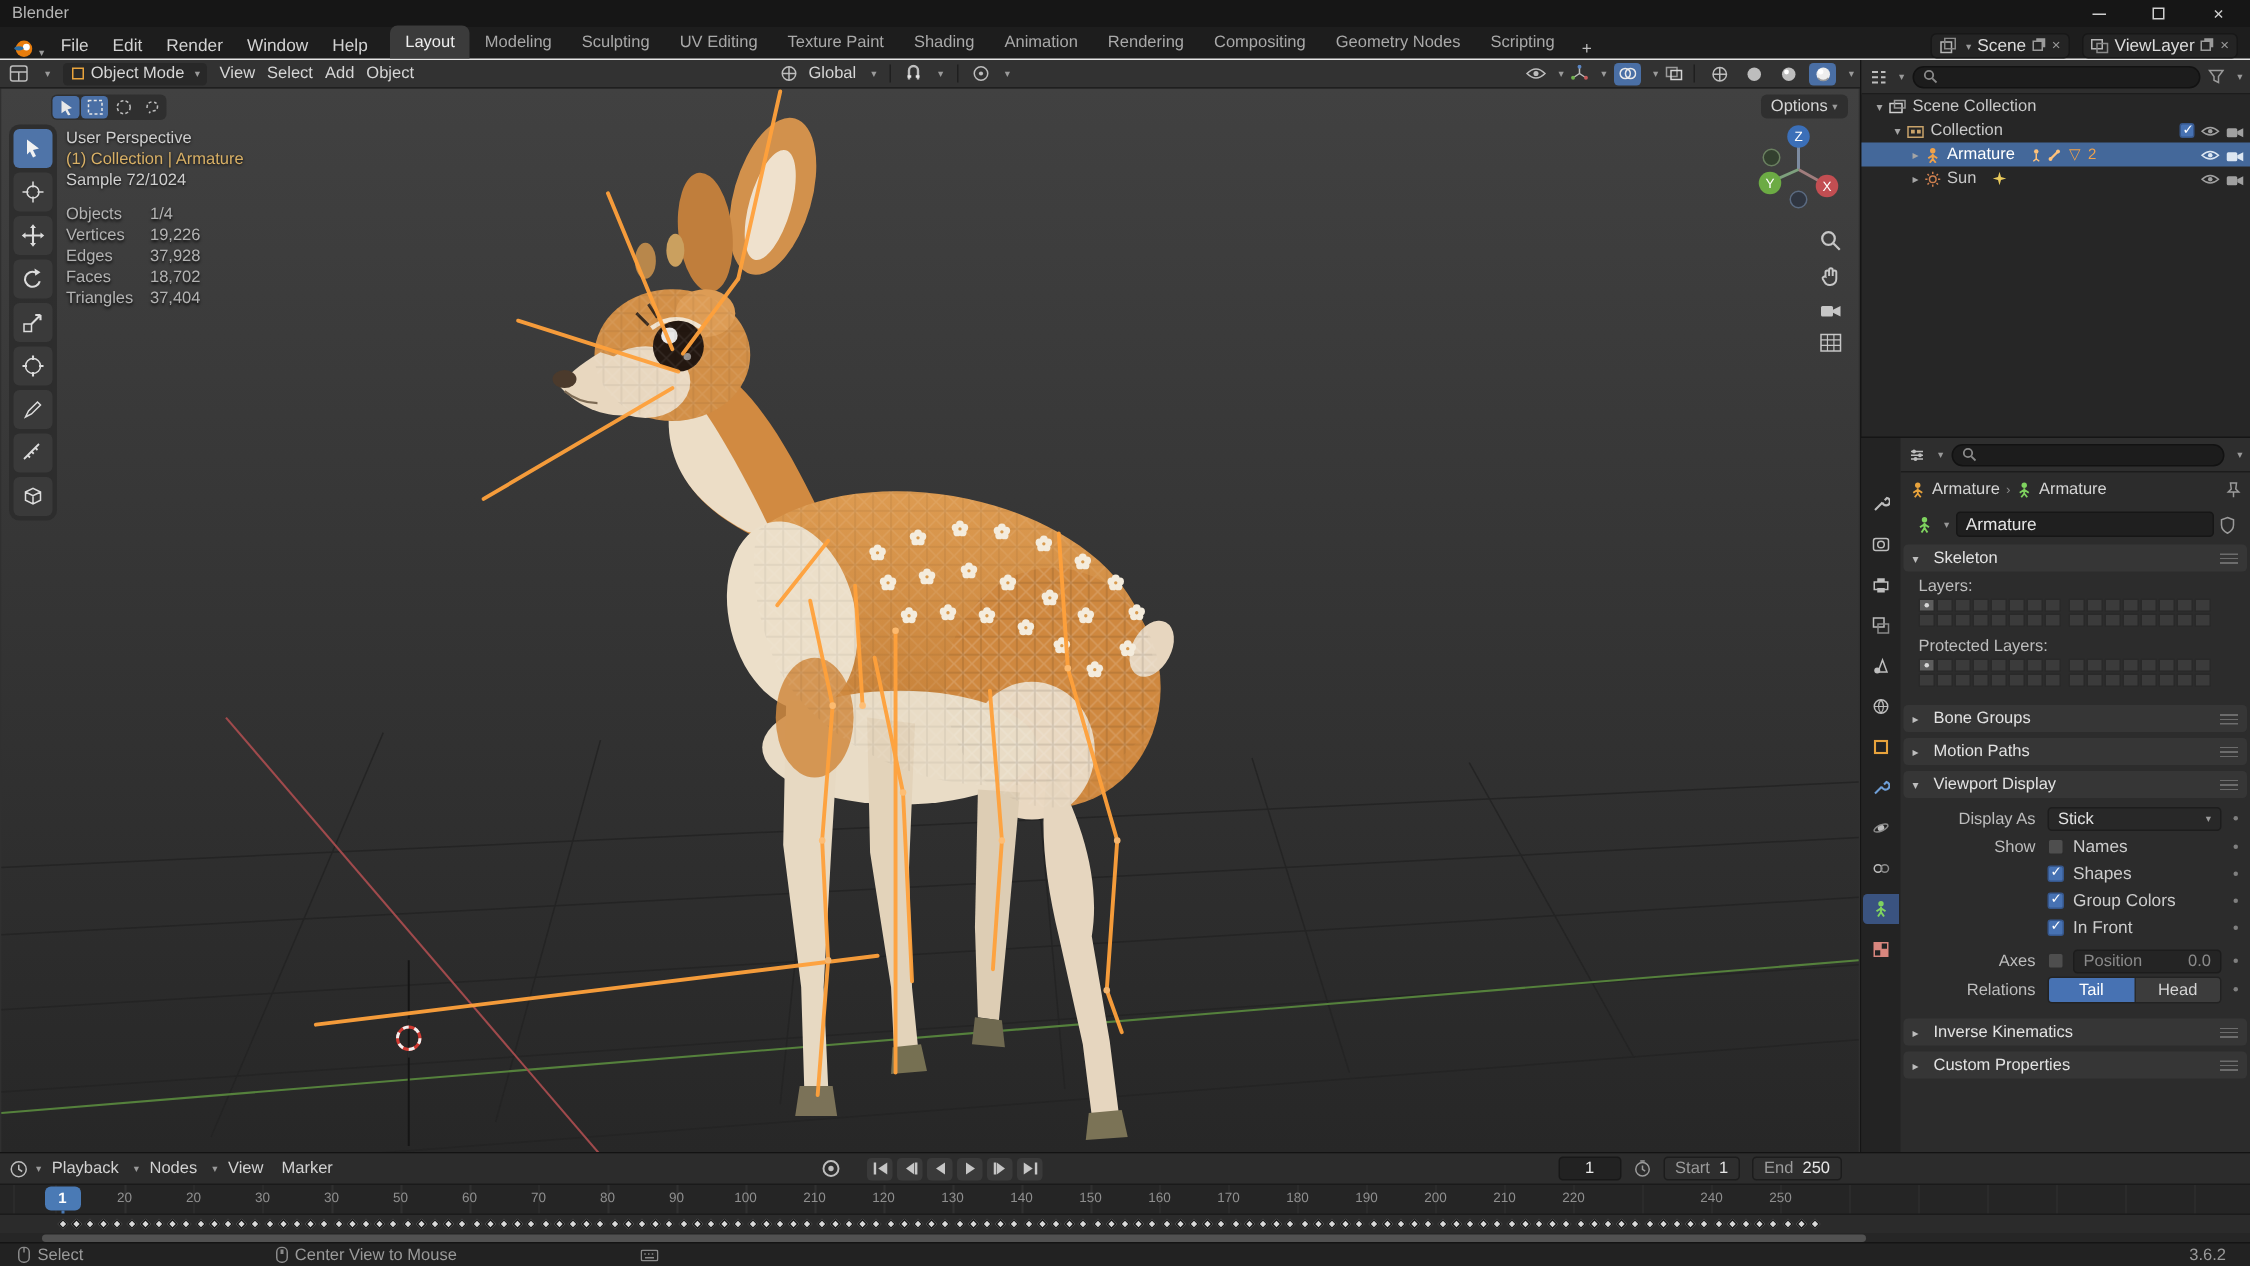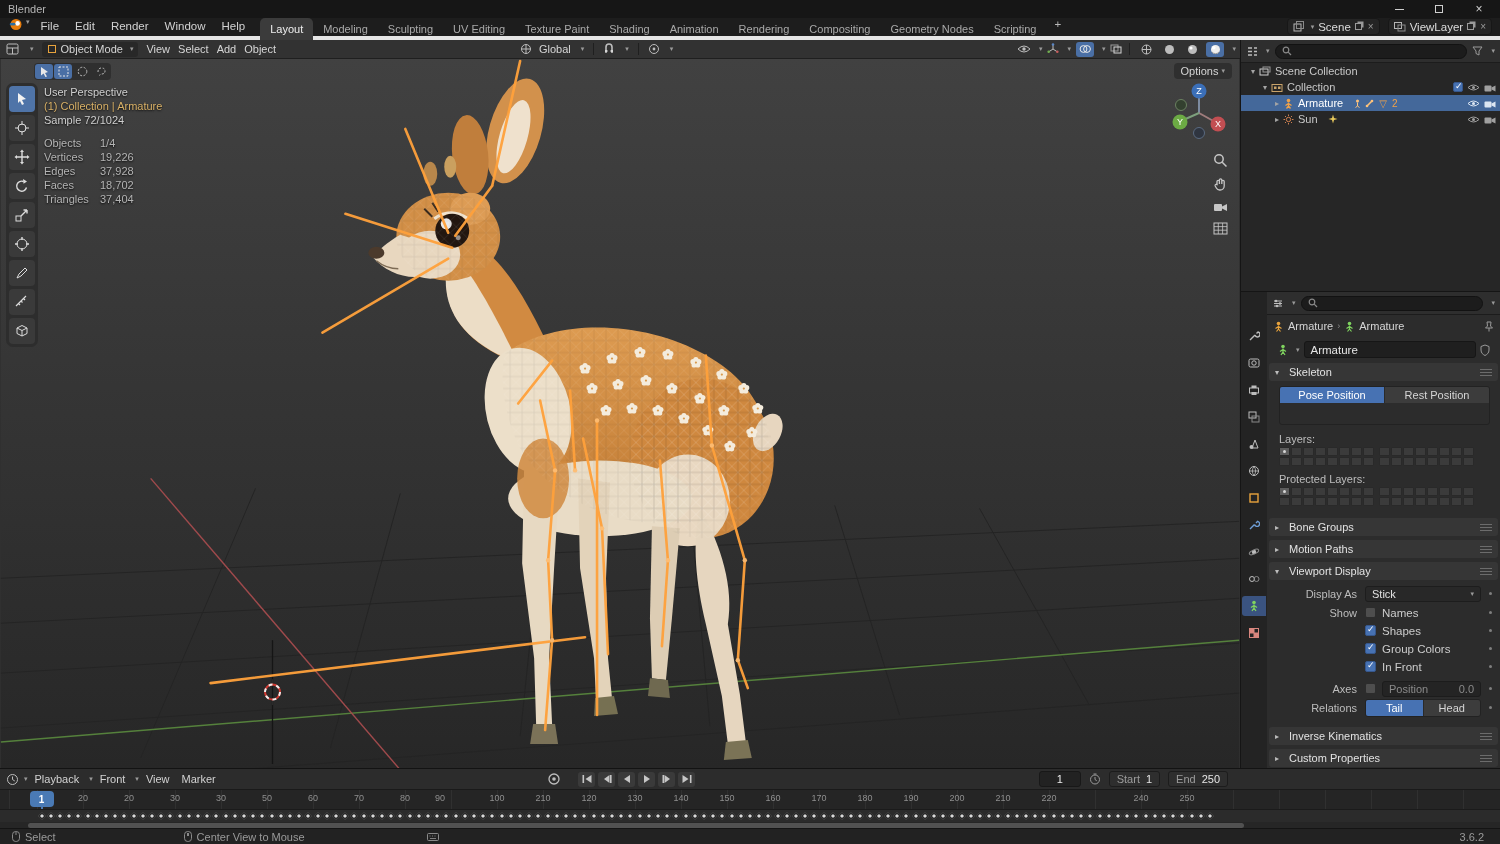--- a/index.html
+++ b/index.html
@@ -15,21 +15,21 @@
   .icn{display:inline-flex;align-items:center;justify-content:center;flex:none}
 
   
   #titlebar{position:absolute;left:0;top:0;width:1500px;height:18px;background:#161616;display:flex;align-items:center;padding:0 8px;color:#b5b5b5;font-size:11px}
   #titlebar .winbtns{margin-left:auto;display:flex;gap:26px;padding-right:6px;align-items:center}
   .winbtn{width:14px;height:12px;display:flex;align-items:center;justify-content:center;color:#cfcfcf;font-size:12px;cursor:default}
   .minline{width:9px;height:1px;background:#cfcfcf}
   .maxbox{width:8px;height:8px;border:1px solid #cfcfcf}
 
   
-  #menubar{position:absolute;left:0;top:18px;width:1500px;height:22px;background:#1d1d1d;display:flex;align-items:flex-start;border-bottom:4px solid #e5e5e5}
+  #menubar{position:absolute;left:0;top:18px;width:1500px;height:22px;background:#1d1d1d;display:flex;align-items:flex-end;border-bottom:1px solid #e5e5e5}
   #menubar .menus{display:flex;gap:2px;margin-left:4px}
   #menubar .menus span{padding:2px 7px;color:#d2d2d2}
   .tabs{display:flex;height:22px;margin-left:8px}
   .tab{padding:0 10px;display:flex;align-items:center;color:#a9a9a9;height:22px;border-radius:5px 5px 0 0;font-size:11px}
   .tab.active{background:#3b3b3b;color:#eee}
   .tab-add{padding:0 8px;color:#bbb}
   .mb-right{margin-left:auto;display:flex;align-items:center;gap:8px;padding-right:8px}
   .idchip{display:flex;align-items:center;gap:4px;background:#242424;border:1px solid #171717;border-radius:4px;height:17px;padding:0 5px;color:#dcdcdc}
   .copyicon{width:7px;height:7px;border:1px solid #9a9a9a;box-shadow:2px -2px 0 -0.5px #9a9a9a;margin-right:2px}
   .xglyph{color:#9a9a9a;font-size:10px}
@@ -895,24 +895,20 @@
           </svg>
         </span>
     </div>
 
     <div class="phead">
       <span class="parrow">▾</span>
       <span>Skeleton</span>
       <span class="grip"></span>
     </div>
 
-    <div class="segwrap skelseg">
-      <span class="segbtn active">Pose Position</span>
-      <span class="segbtn">Rest Position</span>
-    </div>
 
     <div class="laylab">Layers:</div>
     <div class="layergrid">
         <span class="lblk">
           <span class="lcell on"></span>
           <span class="lcell"></span>
           <span class="lcell"></span>
           <span class="lcell"></span>
           <span class="lcell"></span>
           <span class="lcell"></span>
@@ -1074,21 +1070,21 @@
   <div id="tlh">
     <span class="icn">
         <svg width="13" height="13">
           <circle cx="6.5" cy="6.5" r="5" fill="none" stroke="#bdbdbd"></circle>
           <path d="M6.5 3.5 V6.5 L8.8 8" stroke="#bdbdbd" fill="none"></path>
         </svg>
       </span>
     <span class="chev">▾</span>
     <span class="tl-menu">Playback</span>
     <span class="chev">▾</span>
-    <span class="tl-menu">Front</span>
+    <span class="tl-menu">Nodes</span>
     <span class="chev">▾</span>
     <span class="tl-menu">View</span>
     <span class="tl-menu">Marker</span>
 
     <span id="reckey" class="icn">
         <svg width="14" height="14">
           <circle cx="7" cy="7" r="5" fill="none" stroke="#bdbdbd" stroke-width="1.3"></circle>
           <circle cx="7" cy="7" r="1.8" fill="#bdbdbd"></circle>
         </svg>
       </span>
@@ -1152,21 +1148,21 @@
   <div id="tlruler">
     <div class="tickwrap">
         <span class="tick" style="left: 83px;">20</span>
         <span class="tick" style="left: 129px;">20</span>
         <span class="tick" style="left: 175px;">30</span>
         <span class="tick" style="left: 221px;">30</span>
         <span class="tick" style="left: 267px;">50</span>
         <span class="tick" style="left: 313px;">60</span>
         <span class="tick" style="left: 359px;">70</span>
         <span class="tick" style="left: 405px;">80</span>
-        <span class="tick" style="left: 440px;">90</span>
+        <span class="tick" style="left: 451px;">90</span>
         <span class="tick" style="left: 497px;">100</span>
         <span class="tick" style="left: 543px;">210</span>
         <span class="tick" style="left: 589px;">120</span>
         <span class="tick" style="left: 635px;">130</span>
         <span class="tick" style="left: 681px;">140</span>
         <span class="tick" style="left: 727px;">150</span>
         <span class="tick" style="left: 773px;">160</span>
         <span class="tick" style="left: 819px;">170</span>
         <span class="tick" style="left: 865px;">180</span>
         <span class="tick" style="left: 911px;">190</span>

